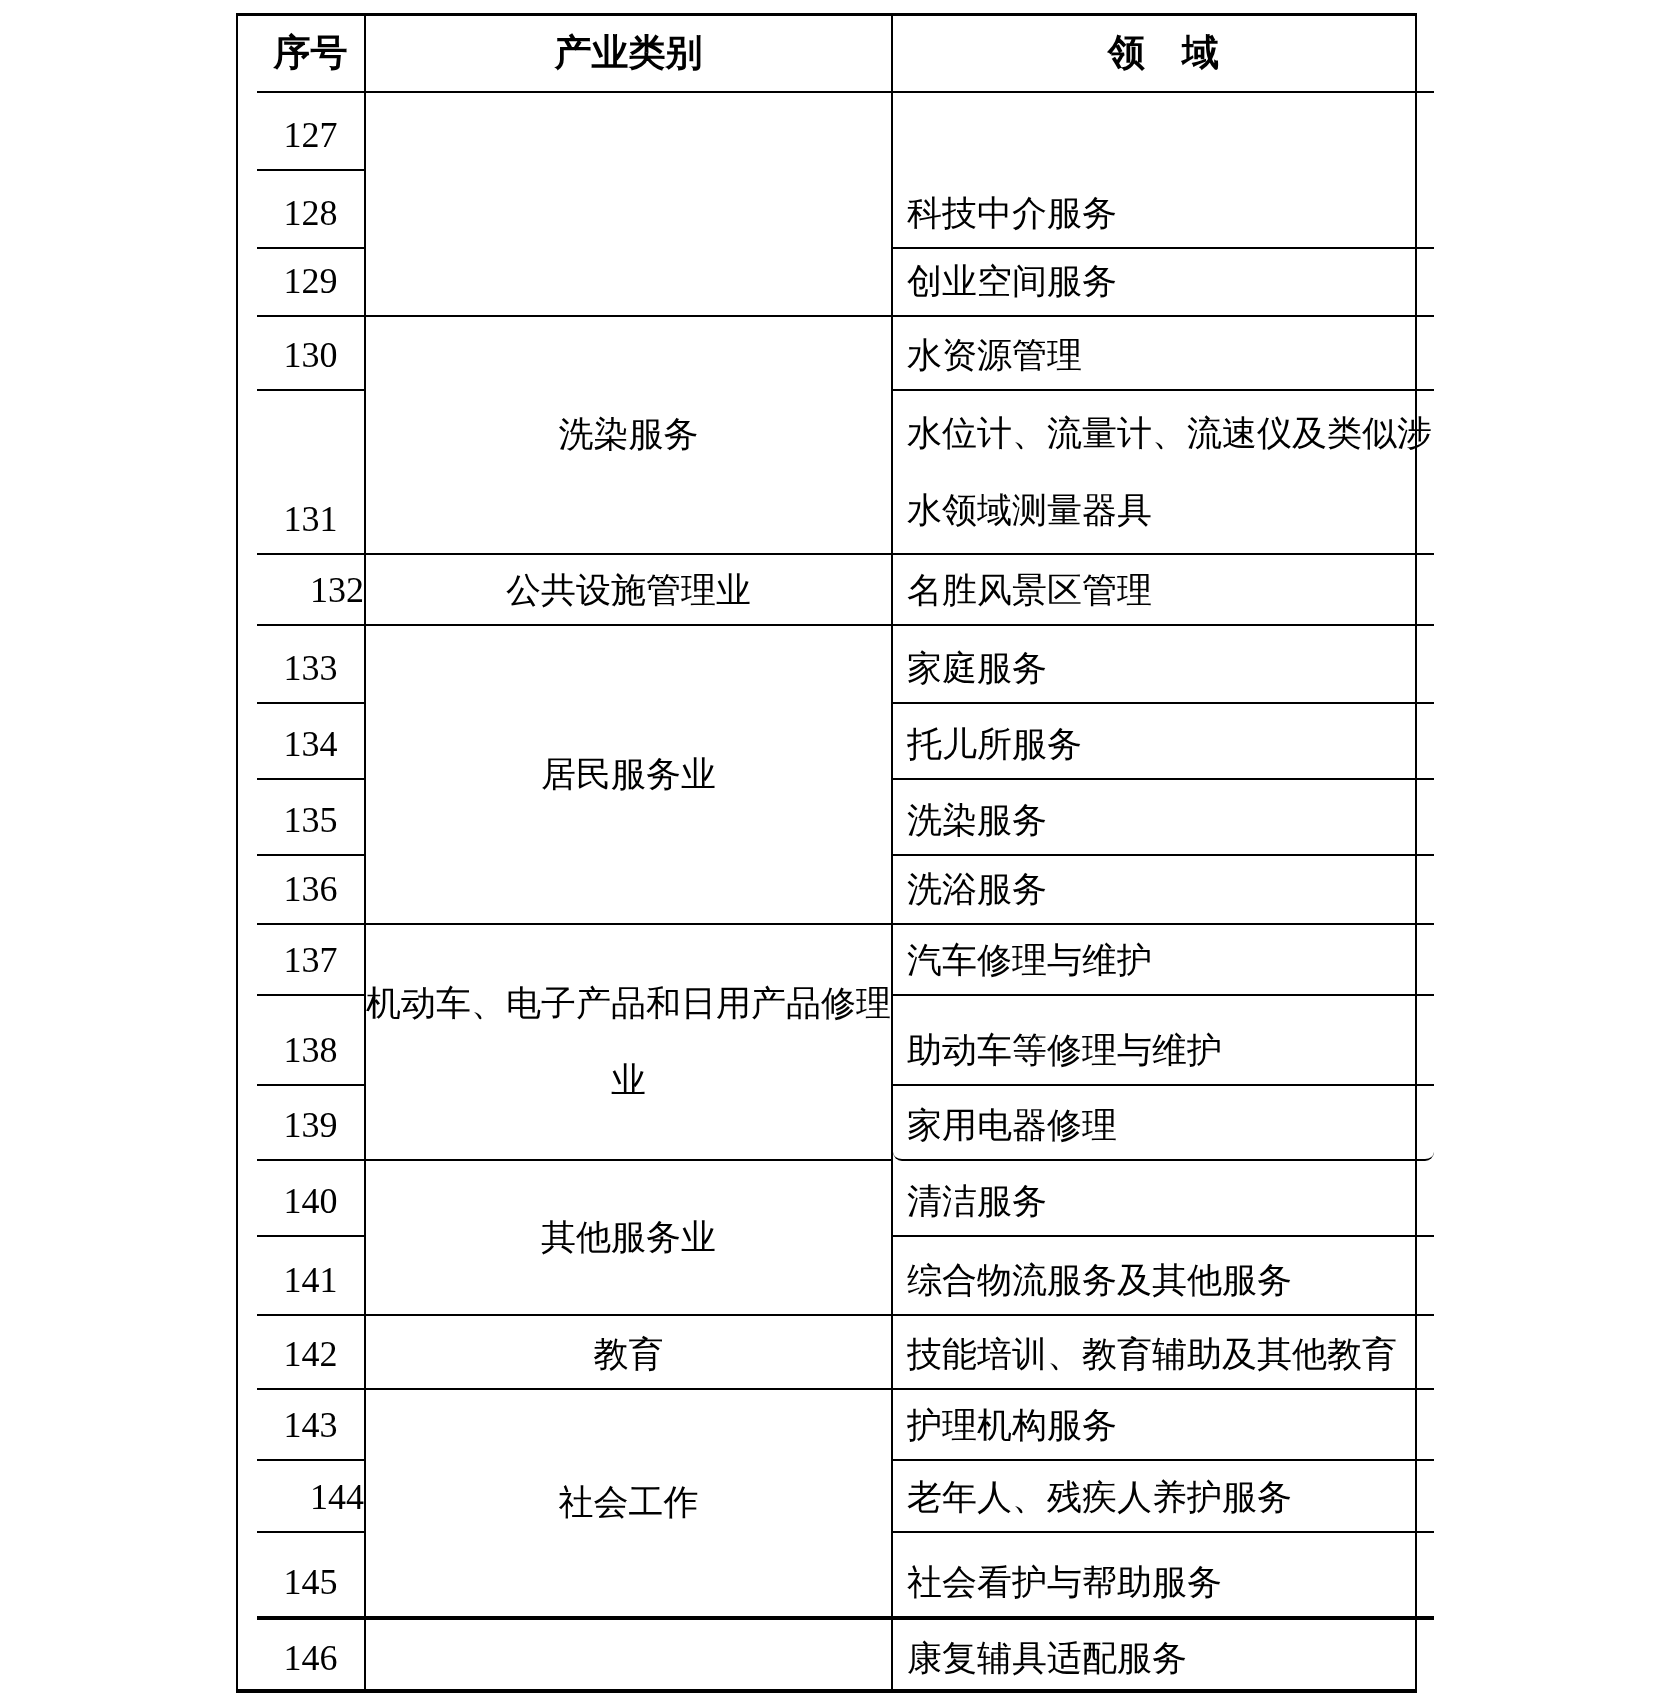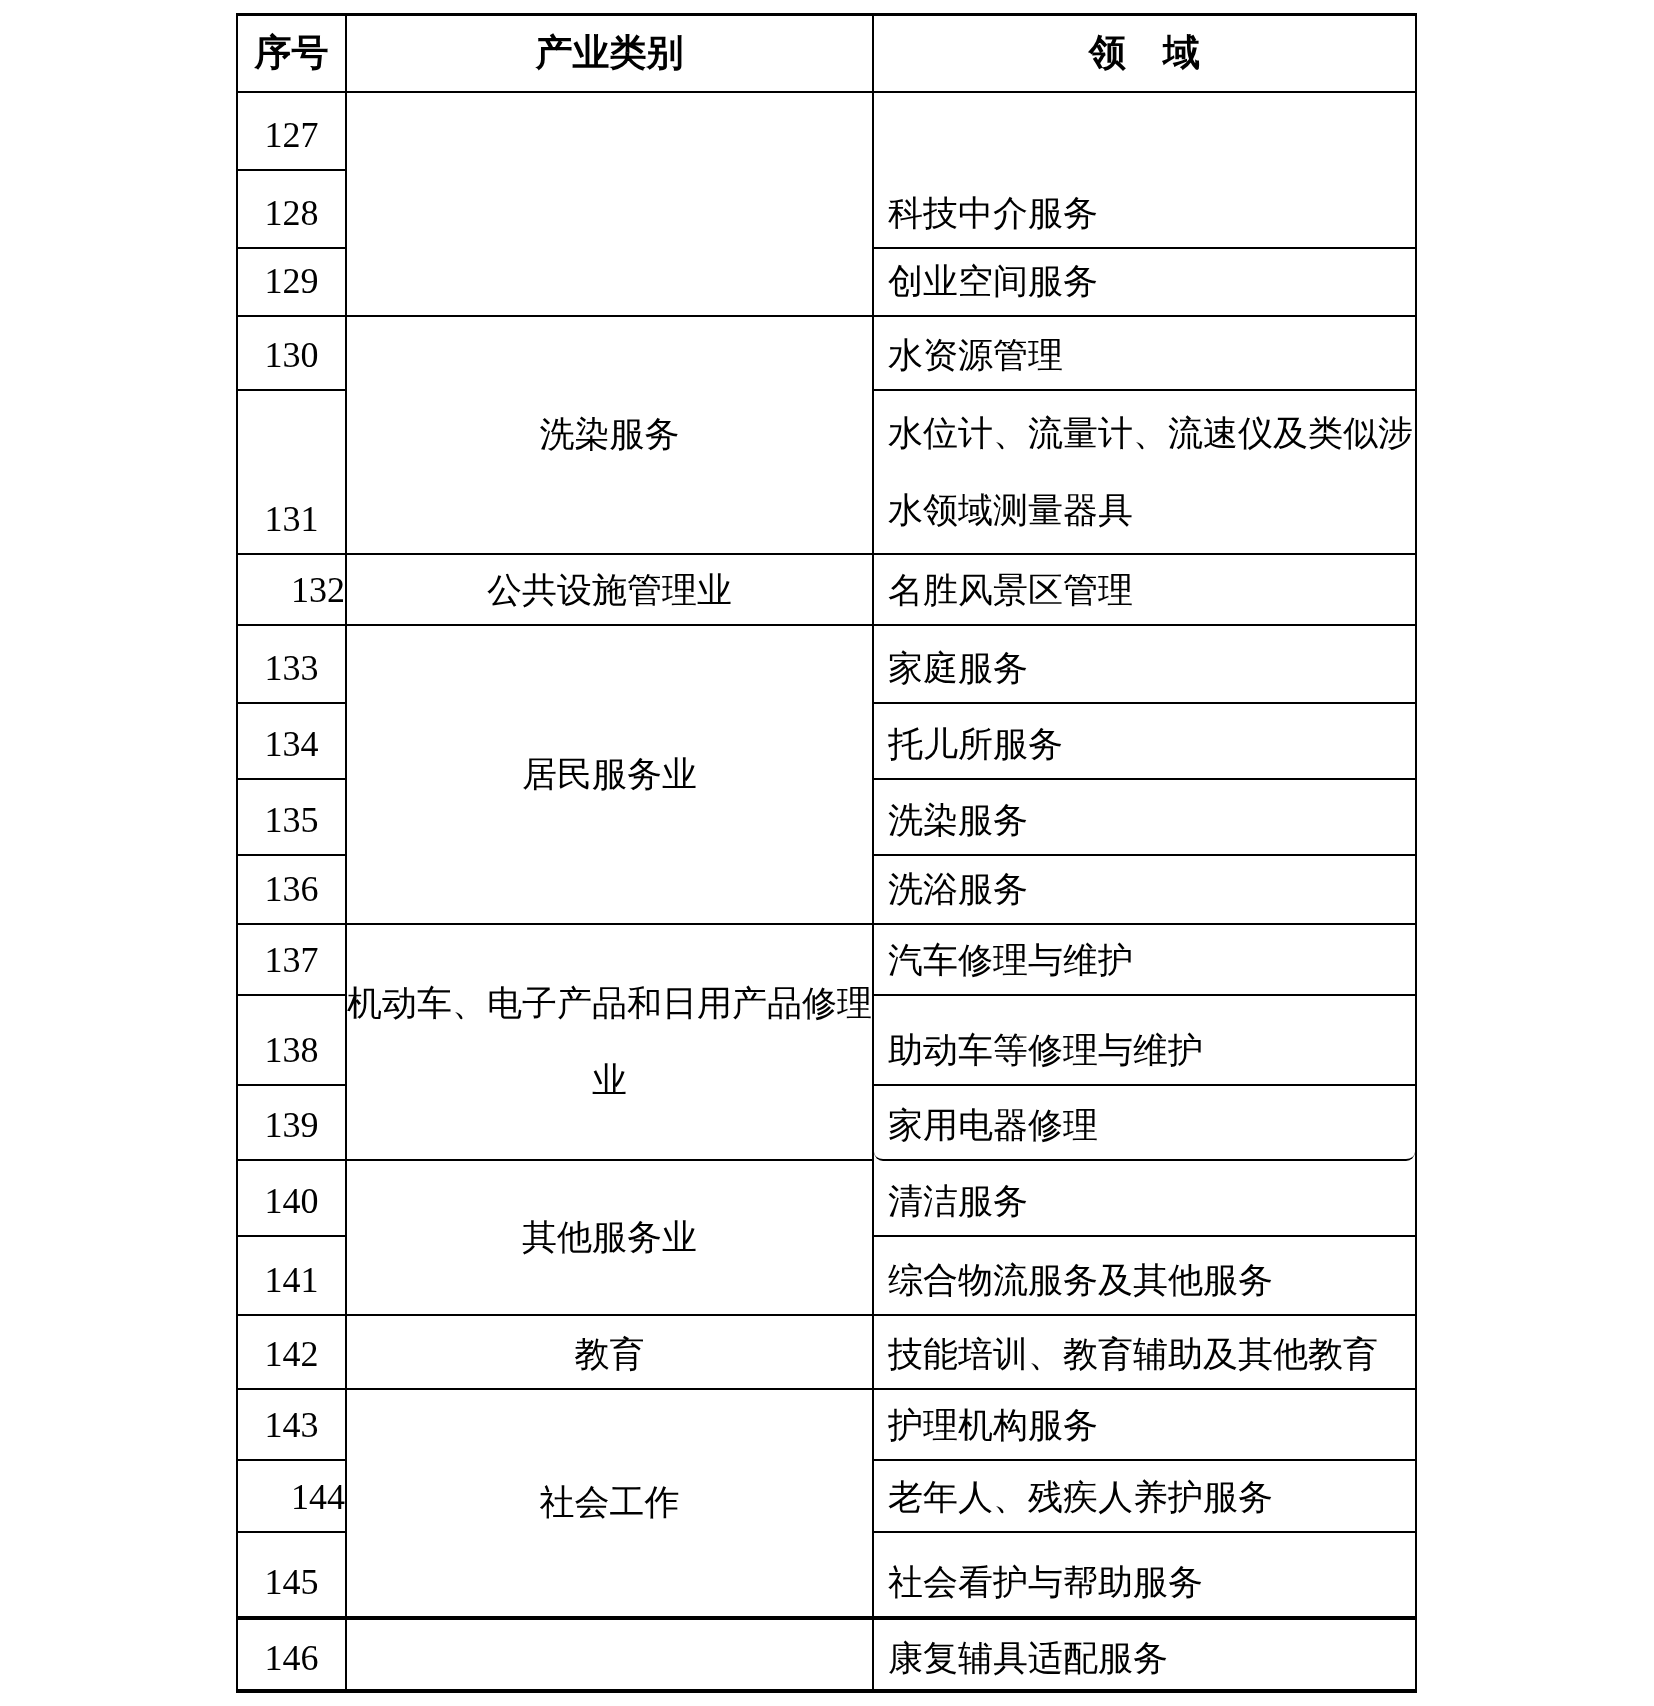--- a/index.html
+++ b/index.html
@@ -15,20 +15,21 @@
     position:absolute;
     left:236px;top:13px;
     width:1181px;height:1680px;
     box-sizing:border-box;
     border:2px solid #000;
     border-top-width:3px;
     border-bottom-width:4px;
     display:grid;
     grid-template-columns:109px 527px 541px;
     background:#fff;
+    padding-left:19px;
   }
   .cell{
     box-sizing:border-box;
     border-right:2px solid #000;
     border-bottom:2px solid #000;
     display:flex;
     justify-content:center;
     font-size:35px;
     line-height:1.25;
     overflow:hidden;

